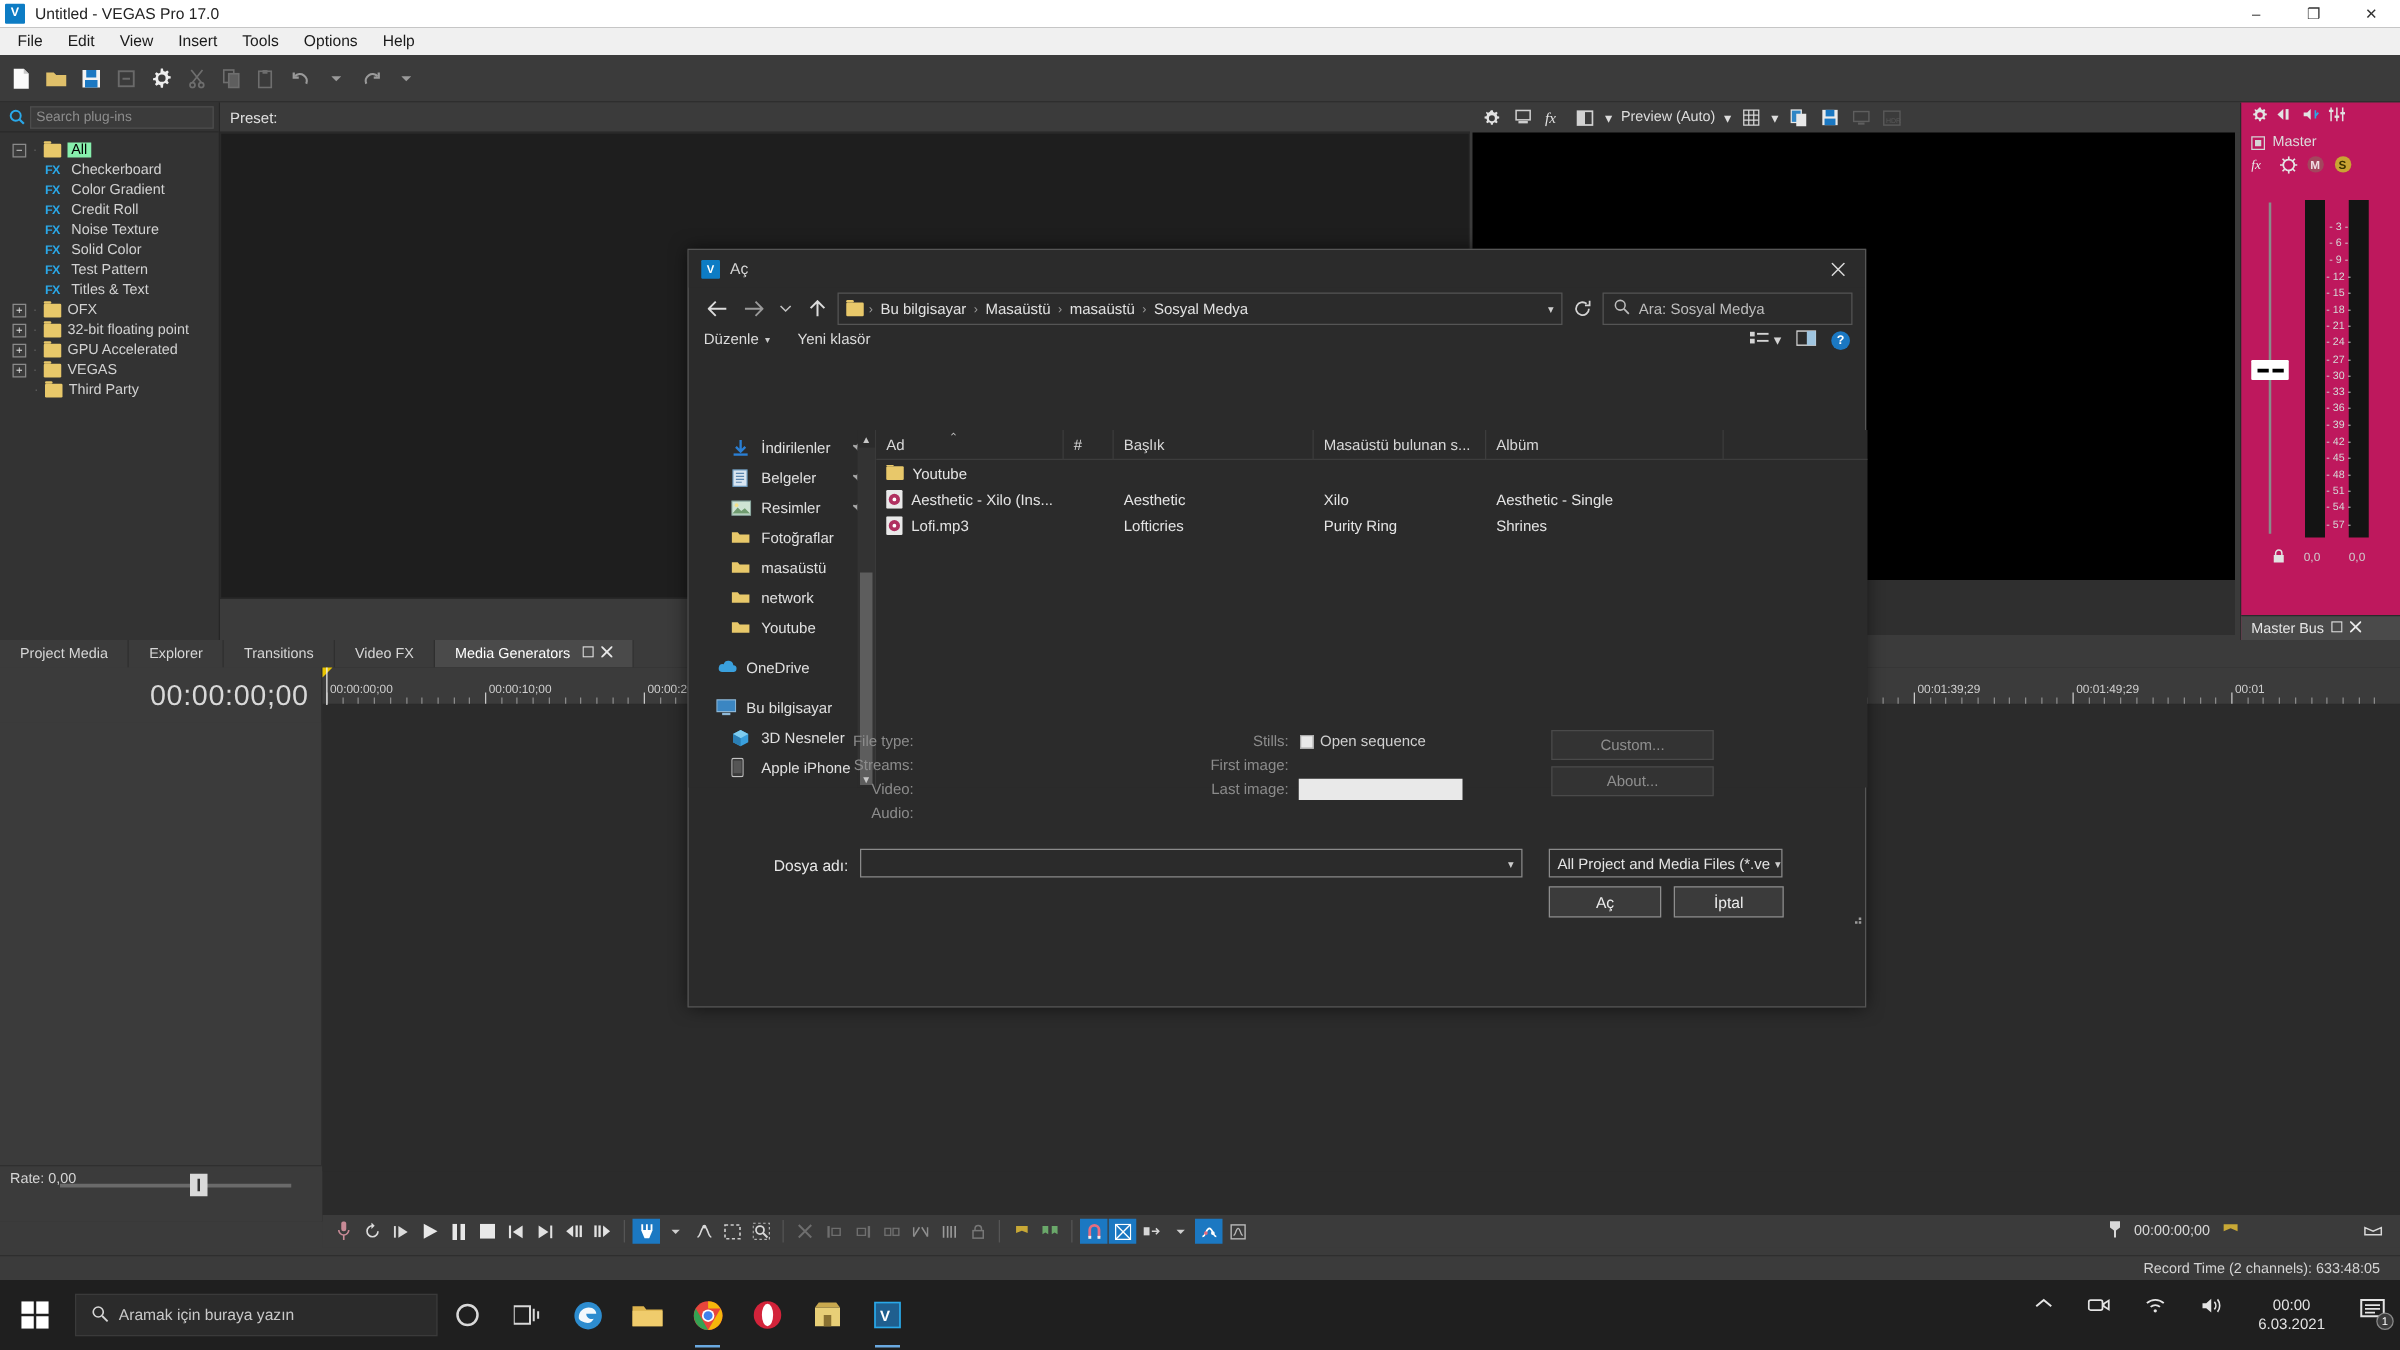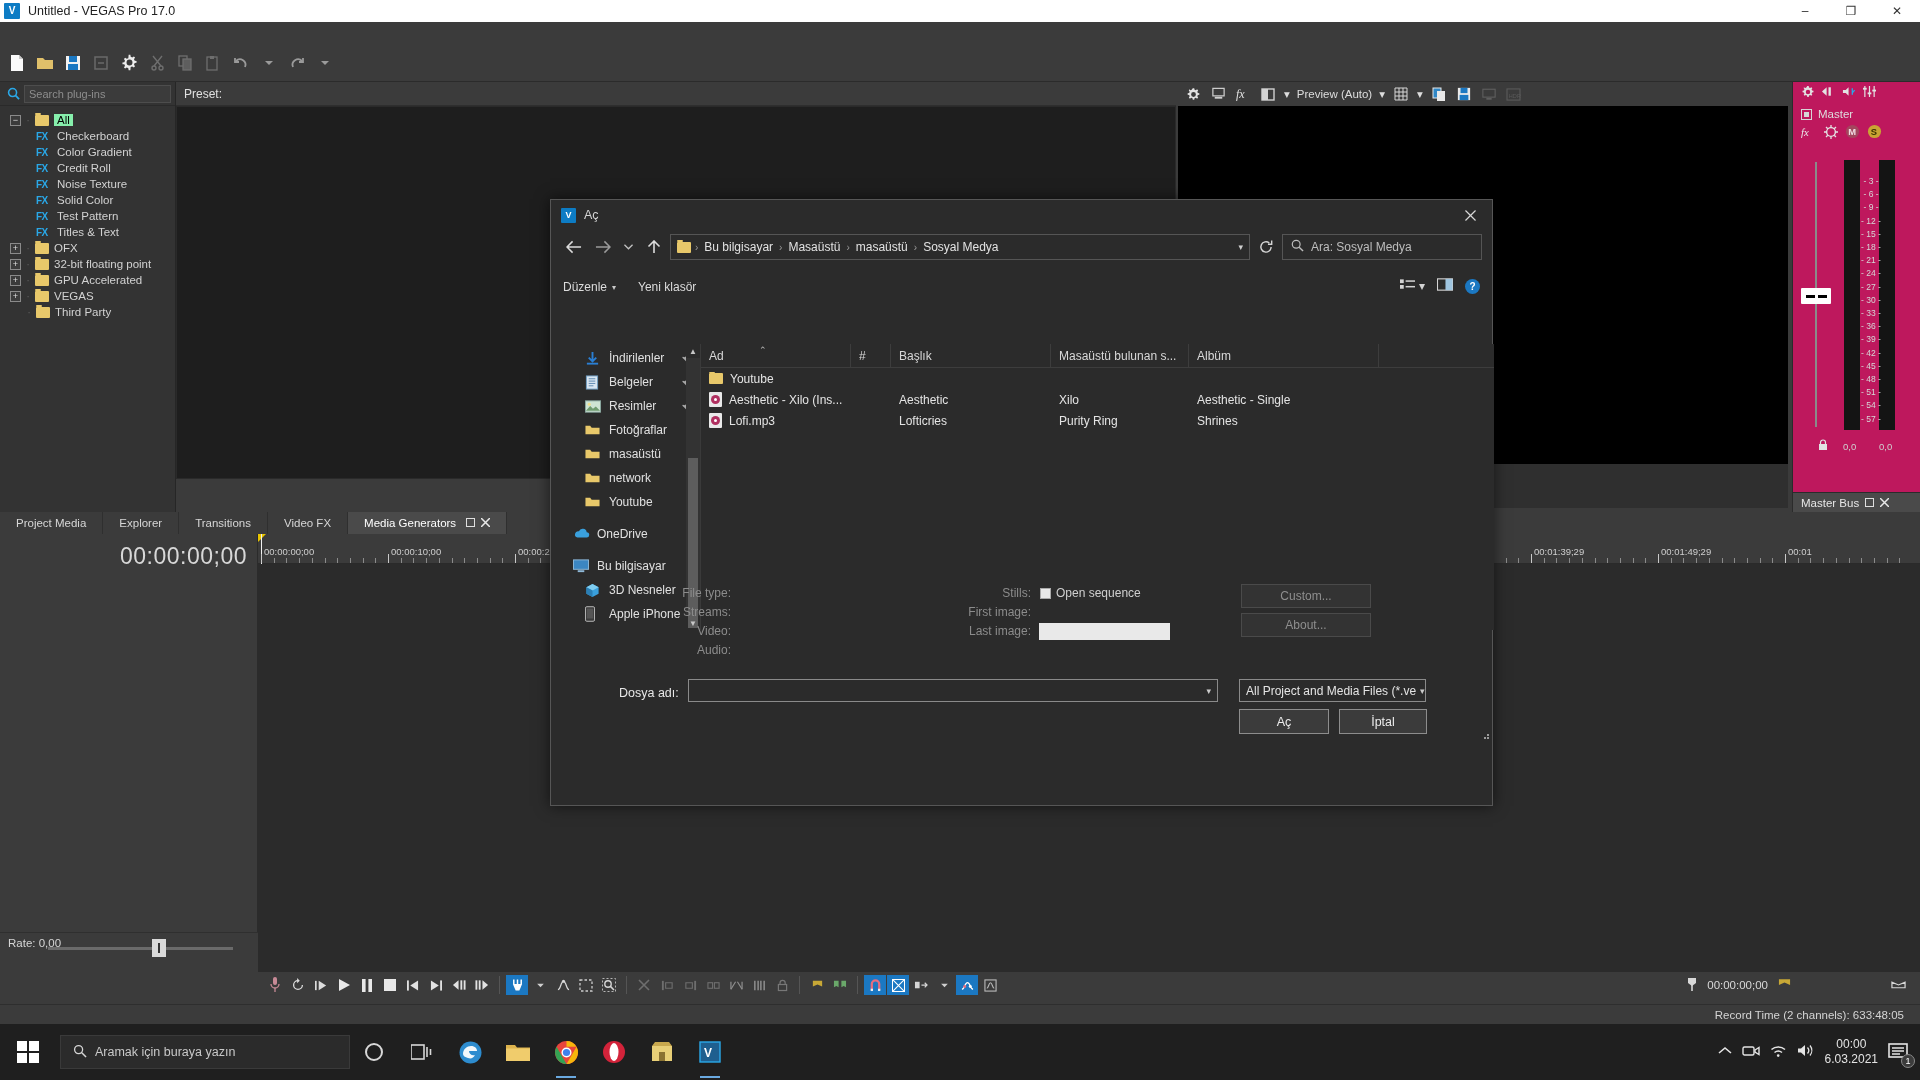--- a/index.html
+++ b/index.html
@@ -218,21 +218,21 @@
   }
   .startbtn { width:56px; height:56px; display:flex; align-items:center; justify-content:center; }
   .taskbar .searchfield {
     width: 290px; height:34px; background:#2b2b2b; border:1px solid #3a3a3a;
     display:flex; align-items:center; gap:8px; padding-left:12px; margin-left:4px;
     color:#c9c9c9; font-size:12.5px;
   }
   .tbicon { width:48px; height:56px; display:flex; align-items:center; justify-content:center; position:relative;}
   .tbicon.active:after { content:""; position:absolute; bottom:2px; left:14px; width:20px; height:2px;
                          background:#6aa9e0; }
-  .tray { margin-left:auto; display:flex; align-items:center; gap:10px; padding-right:10px;
+  .tray { margin-left:auto; display:flex; align-items:flex-start; gap:28px; padding-right:10px;
           color:#e4e4e4; font-size:12px; }
   .clock { text-align:center; line-height:1.25; font-size:12px; }
   .notifbadge { position:relative; }
   .notifbadge .cnt { position:absolute; right:-5px; bottom:-4px; width:14px; height:14px;
     border-radius:50%; background:#3b3b3b; border:1px solid #8a8a8a; color:#fff; font-size:9px;
     display:flex; align-items:center; justify-content:center; }
 
   
   .dialog {
     position:absolute; left: 550px; top: 199px; width: 943px; height: 607px;
@@ -256,21 +256,21 @@
   .crumbbar .cfolder:after{content:"";position:absolute;top:-2px;left:0;width:6px;height:2px;background:#e8c86a;border-radius:1px;}
   .crumb { color:#e2e2e2; font-size:12px; padding: 0 2px; }
   .csep { color:#9a9a9a; font-size:10px; }
   .crumbbar .caret { margin-left:auto; color:#cfcfcf; font-size:9px; }
   .refreshbtn { width:24px; height:25px; display:flex; align-items:center; justify-content:center;
                 color:#d4d4d4; font-size:12px; }
   .dlgsearch { width:200px; height:26px; background:#2b2b2b; border:1px solid #555;
                display:flex; align-items:center; gap:7px; padding-left:8px;
                color:#bdbdbd; font-size:12px; }
 
-  .dlg-cmd { height: 30px; display:flex; align-items:flex-end; padding: 0 12px; gap:22px;
+  .dlg-cmd { height: 30px; display:flex; align-items:flex-start; padding: 0 12px; gap:22px;
              font-size:12px; color:#dcdcdc; }
   .cmd { display:flex; align-items:center; gap:5px; }
   .cmd .car { font-size:8px; color:#c9c9c9; }
   .viewctl { margin-left:auto; display:flex; align-items:center; gap:12px; }
   .vbtn { display:flex; align-items:center; gap:4px; color:#d4d4d4; }
   .helpbtn { width:15px; height:15px; border-radius:50%; background:#1b78c2; color:#fff;
              font-size:10px; display:flex; align-items:center; justify-content:center;
              font-weight:bold; }
 
   .dlg-body { position:absolute; left:0; top:96px; width:943px; height:286px; display:flex;margin-top:48px; }
@@ -327,20 +327,29 @@
   <div class="titlebar">
     <div class="vicon">V</div>
     <div class="ttxt">Untitled - VEGAS Pro 17.0</div>
     <div class="wbtns">
       <div class="wbtn">–</div>
       <div class="wbtn">❐</div>
       <div class="wbtn">✕</div>
     </div>
   </div>
 
+  <div class="menubar">
+    <div class="menuitem">File</div>
+    <div class="menuitem">Edit</div>
+    <div class="menuitem">View</div>
+    <div class="menuitem">Insert</div>
+    <div class="menuitem">Tools</div>
+    <div class="menuitem">Options</div>
+    <div class="menuitem">Help</div>
+  </div>
 
   <div class="toolbar">
     <div class="tbtn">
       <svg width="16" height="18" viewBox="0 0 16 18">
           <path d="M2 1h8l4 4v12H2z" fill="#fafafa"></path>
           <path d="M10 1v4h4" fill="#c8c8c8"></path>
         </svg>
     </div>
     <div class="tbtn">
       <svg width="18" height="16" viewBox="0 0 18 16">

